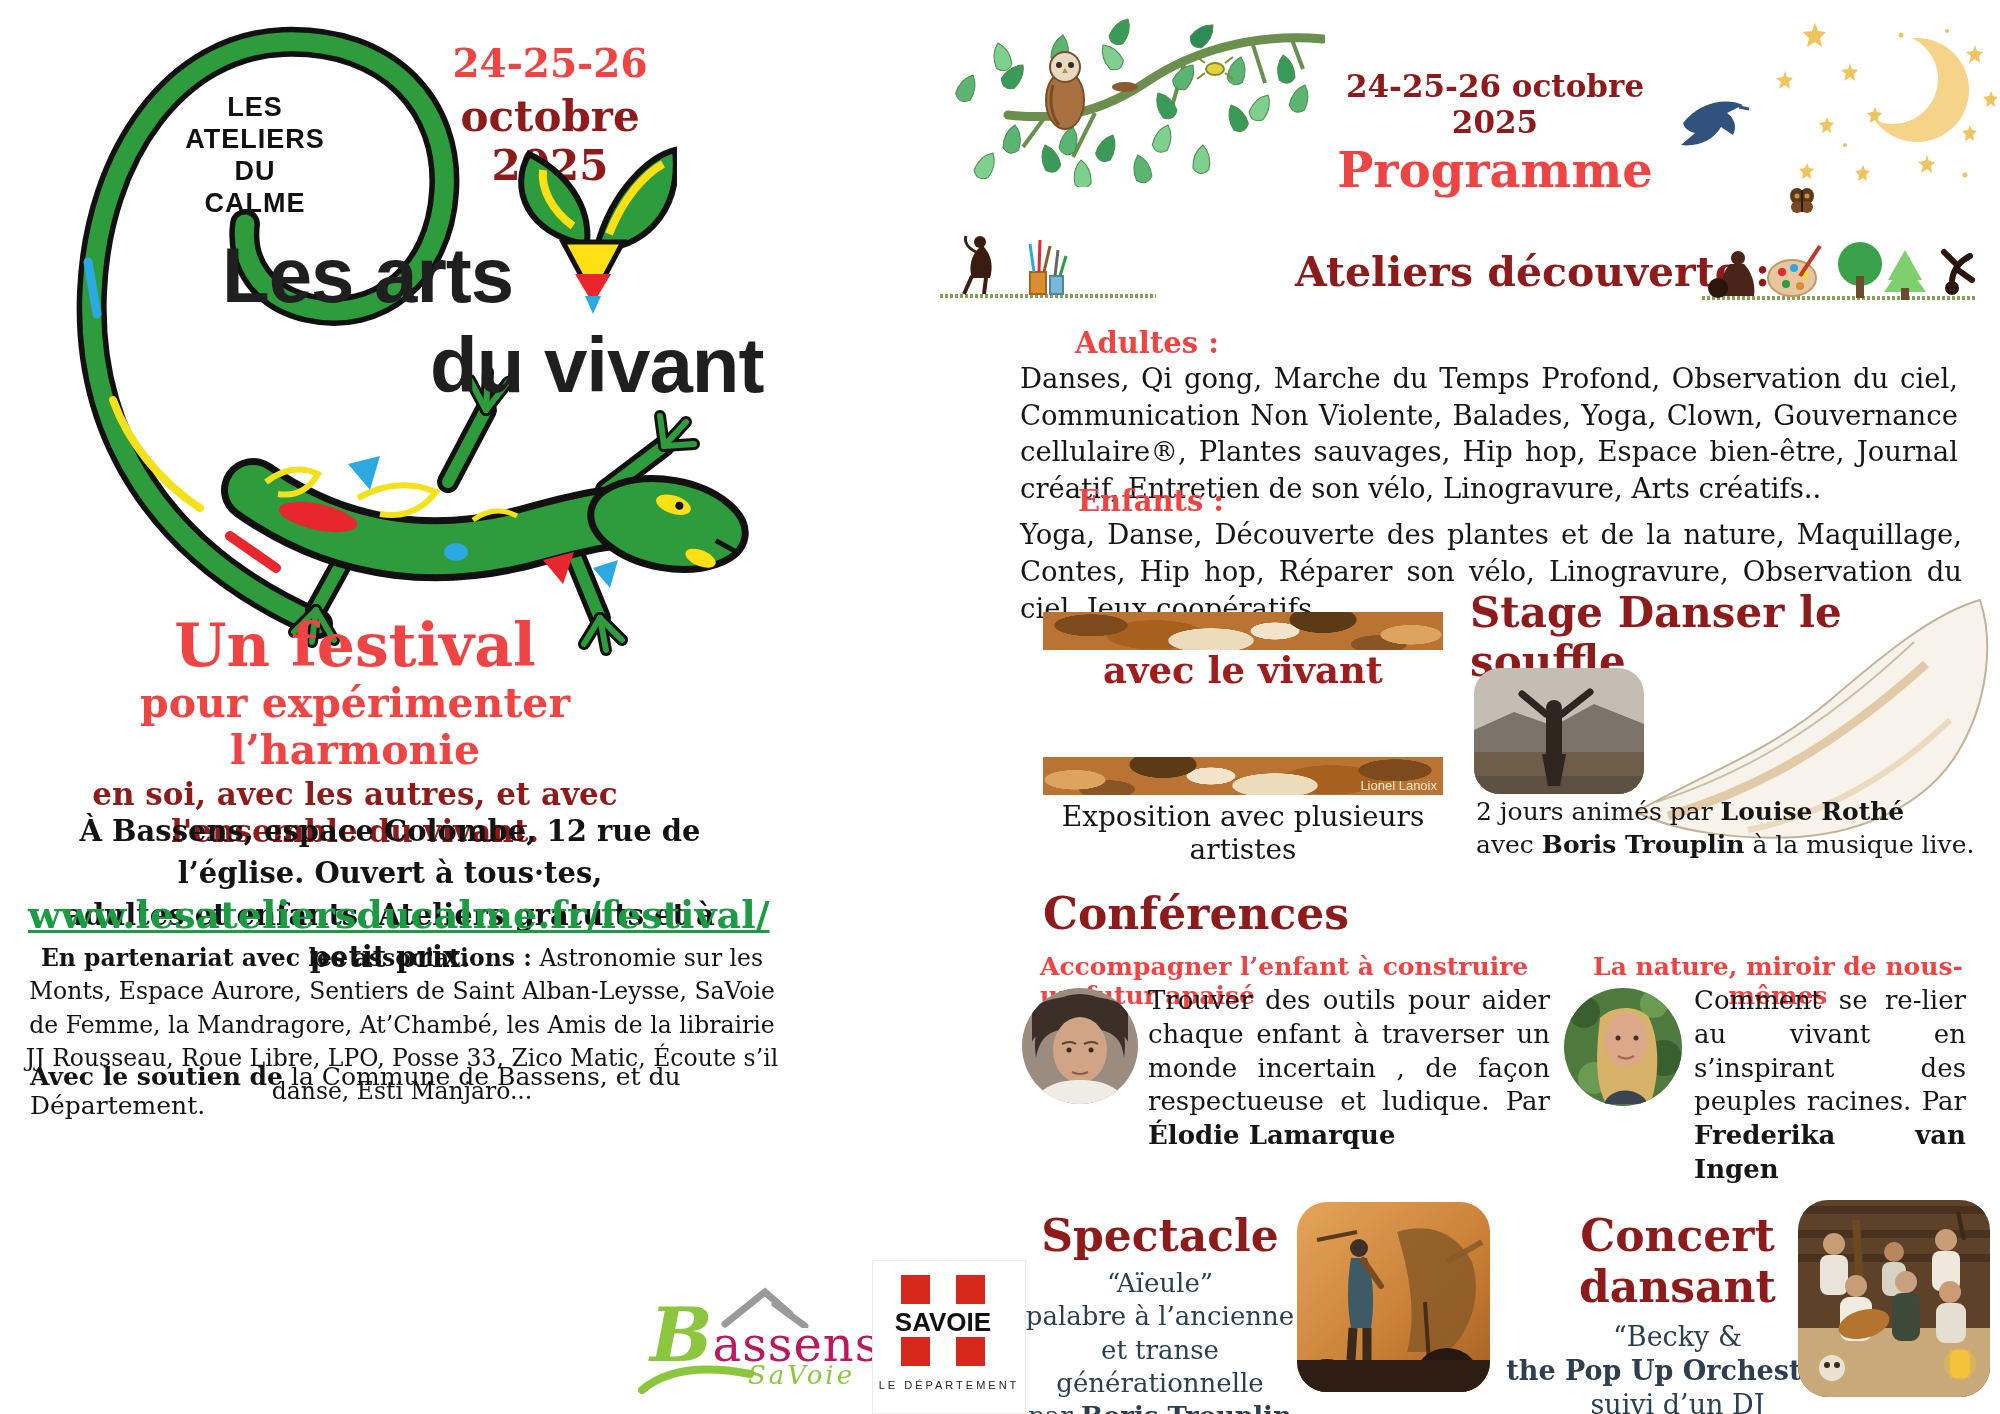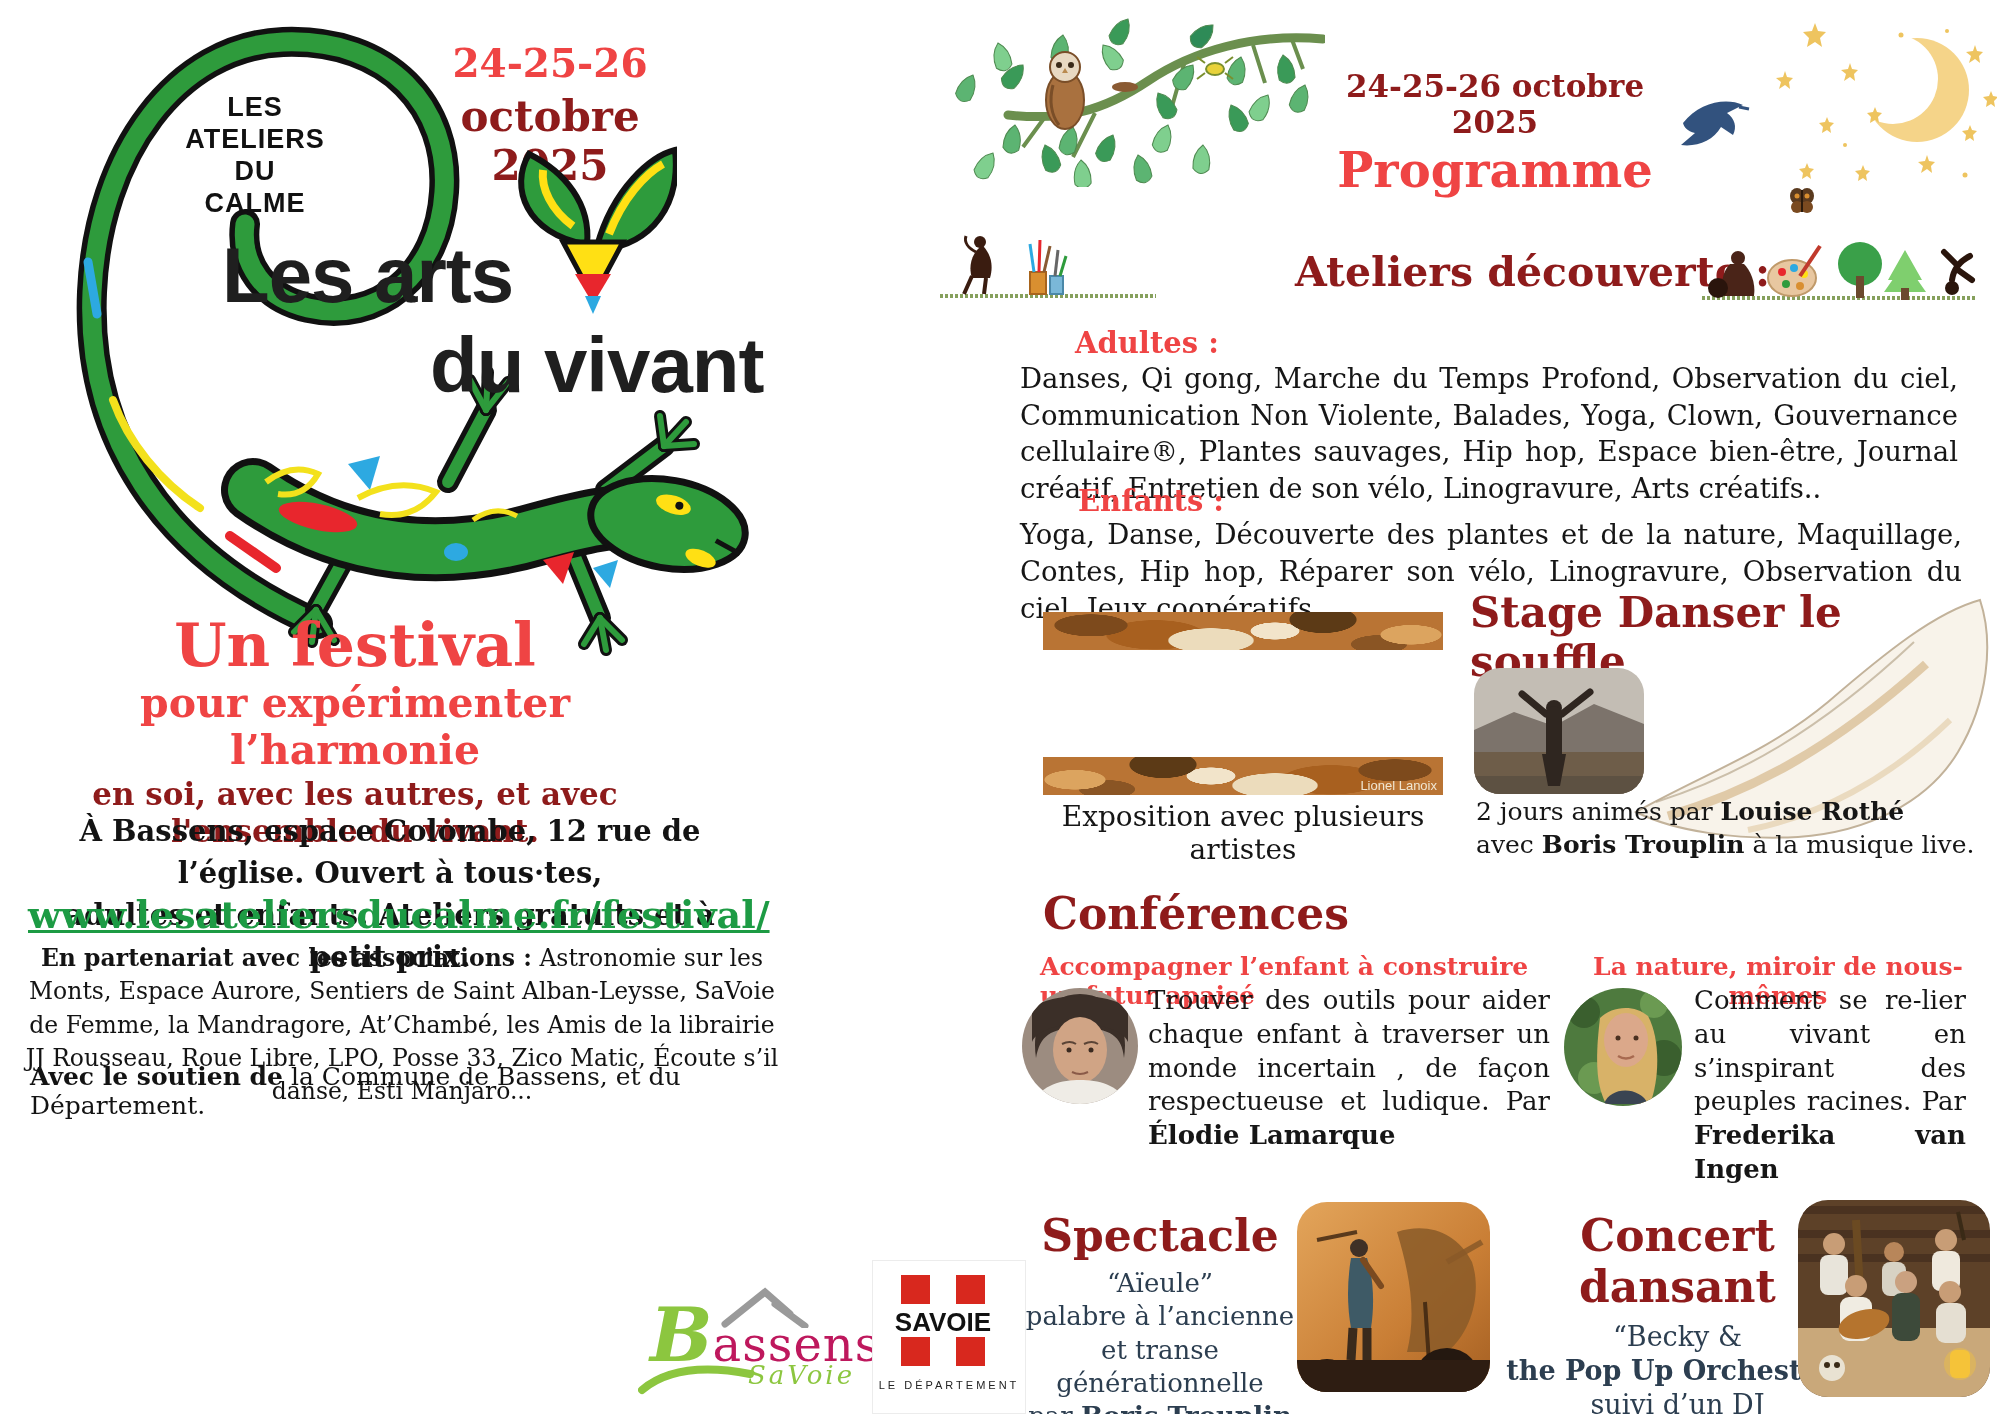--- a/index.html
+++ b/index.html
@@ -310,20 +310,21 @@
 
 <div class="abs hgreen serif" style="left:1075px;top:326px;font-size:29px;">Adultes :</div>
 <div class="abs just serif" style="left:1020px;top:360px;width:938px;font-size:27.5px;line-height:1.33;">Danses, Qi gong, Marche du Temps Profond, Observation du ciel, Communication Non Violente, Balades, Yoga, Clown,  Gouvernance cellulaire®, Plantes sauvages, Hip hop, Espace bien-être, Journal créatif, Entretien de son vélo, Linogravure, Arts créatifs..</div>
 
 <div class="abs hgreen serif" style="left:1078px;top:484px;font-size:29px;">Enfants :</div>
 <div class="abs just serif" style="left:1020px;top:516px;width:942px;font-size:27.5px;line-height:1.35;">Yoga, Danse, Découverte des plantes et de la nature, Maquillage, Contes, Hip hop, Réparer son vélo, Linogravure, Observation du ciel, Jeux coopératifs ...</div>
 
 <div class="abs photo" style="left:1043px;top:612px;width:400px;height:183px;">
   <div class="mottle" style="width:100%;height:38px;"></div>
   <div class="center" style="width:100%;height:107px;background:#ffffff;">
+    <div class="serif" style="font-size:37px;font-weight:bold;color:#a01d1d;line-height:1.1;">avec le vivant</div>
   </div>
   <div class="mottle" style="width:100%;height:38px;position:relative;transform:scaleX(-1);">
     <span style="position:absolute;left:6px;bottom:2px;transform:scaleX(-1);font-size:13px;color:#f0e6d2;font-family:'Liberation Sans',sans-serif;">Lionel Lanoix</span>
   </div>
 </div>
 <div class="abs center serif" style="left:1043px;top:800px;width:400px;font-size:28px;">Exposition avec plusieurs artistes</div>
 
 <svg class="abs" style="left:1628px;top:580px;z-index:0;" width="372" height="272" viewBox="0 0 372 272">
   <path d="M 8 232 C 80 192, 140 172, 200 122 C 258 72, 308 32, 352 20 C 366 62, 360 122, 330 172 C 300 222, 240 252, 170 257 C 110 260, 48 252, 8 232 Z" fill="#f8f3ea" stroke="#c2b29a" stroke-width="2"></path>
   <path d="M 40 236 C 120 212, 200 172, 298 84" stroke="#dcc29c" stroke-width="9" fill="none" opacity="0.85"></path>

